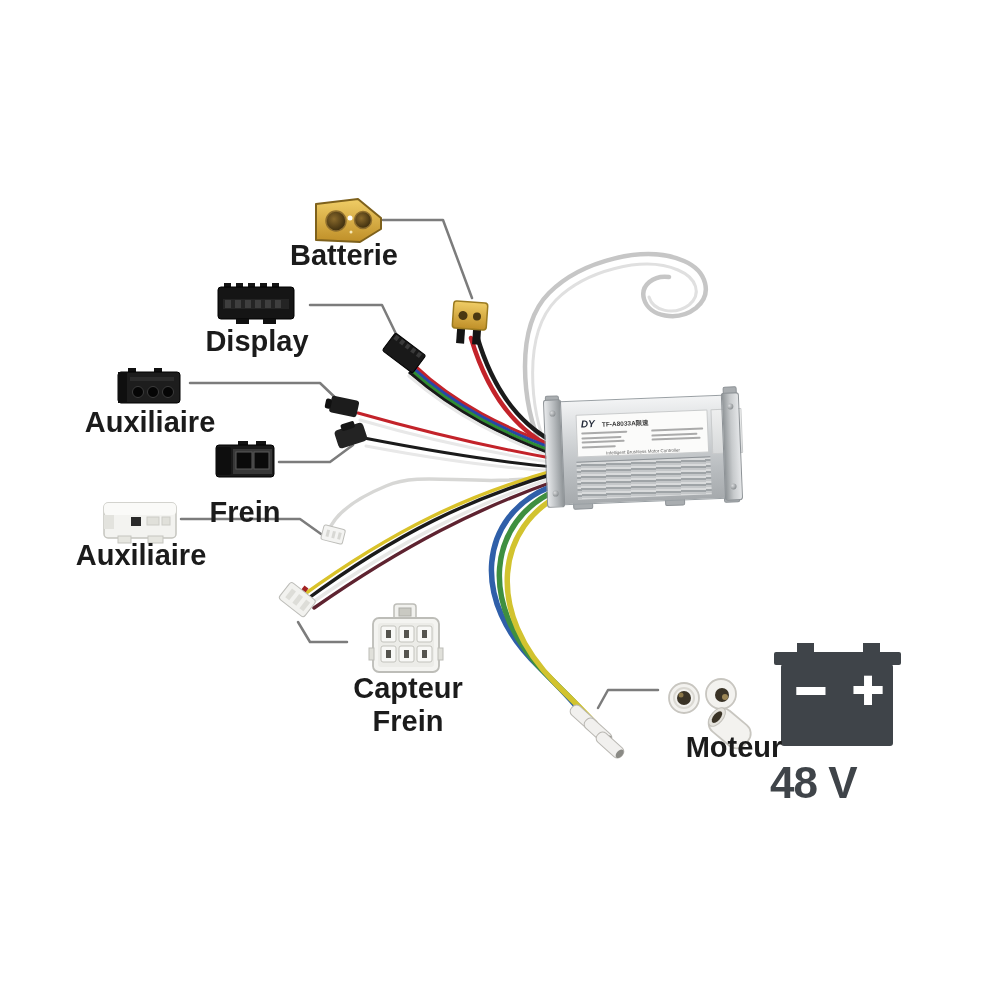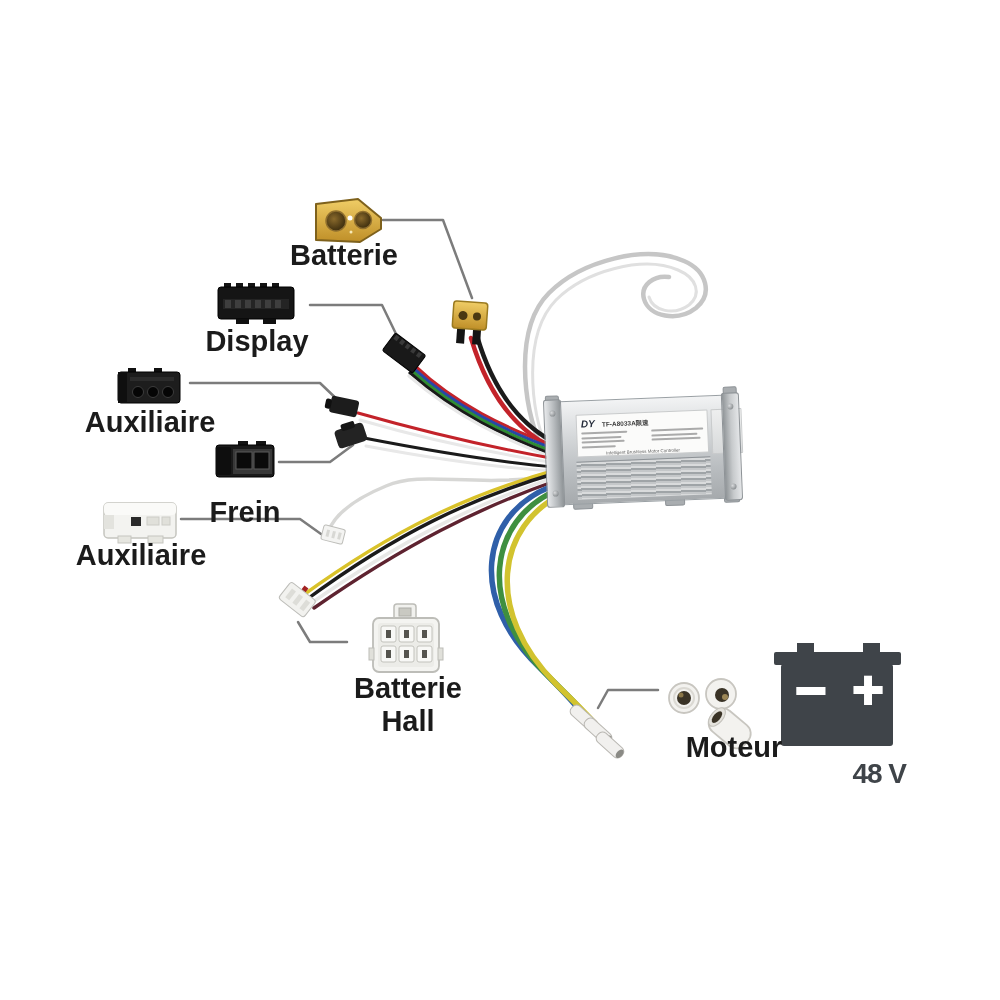--- a/index.html
+++ b/index.html
@@ -9,22 +9,22 @@
   }
   svg{position:absolute;left:0;top:0;}
   #wires{z-index:1;}
   #overlay{z-index:3;}
   
   .callout{
     position:absolute;z-index:4;text-align:center;
     font-weight:bold;font-size:29px;color:#1b1b1b;letter-spacing:0px;
   }
   .voltage{
-    position:absolute;z-index:4;text-align:right;
-    font-weight:bold;font-size:28px;color:#3f4449;letter-spacing:-1px;
+    position:absolute;z-index:4;text-align:left;
+    font-weight:bold;font-size:44px;color:#3f4449;letter-spacing:-1px;
   }
   
   .controller{
     position:absolute;left:545px;top:398px;width:196px;height:104px;z-index:2;
     transform:rotate(-2.3deg);
   }
   .ctrl-body{
     position:absolute;left:15px;right:15px;top:0;bottom:0;
     background:linear-gradient(180deg,#f2f3f4 0%,#d4d7d9 35%,#b9bdc0 70%,#a6aaad 100%);
     border:1px solid #9aa0a4;border-radius:2px;
@@ -339,17 +339,17 @@
       <text x="811" y="709" text-anchor="middle" font-family="Liberation Sans, sans-serif" font-size="54" font-weight="bold" fill="#ffffff" stroke="#ffffff" stroke-width="2">−</text>
       <text x="868" y="708" text-anchor="middle" font-family="Liberation Sans, sans-serif" font-size="54" font-weight="bold" fill="#ffffff" stroke="#ffffff" stroke-width="2">+</text>
     </g>
   </svg>
 
   <div class="callout" style="left:278px;top:239px;width:132px;">Batterie</div>
   <div class="callout" style="left:194px;top:325px;width:126px;text-align:center;">Display</div>
   <div class="callout" style="left:83px;top:406px;width:134px;">Auxiliaire</div>
   <div class="callout" style="left:183px;top:496px;width:124px;">Frein</div>
   <div class="callout" style="left:74px;top:539px;width:134px;">Auxiliaire</div>
-  <div class="callout" style="left:328px;top:672px;width:160px;">Batterie Hall</div>
+  <div class="callout" style="left:328px;top:672px;width:160px;">Capteur Frein</div>
   <div class="callout" style="left:668px;top:731px;width:132px;">Moteur</div>
   <div class="voltage" style="left:770px;top:758px;width:136px;">48 V</div>
 
 </div>
 
 </body></html>

